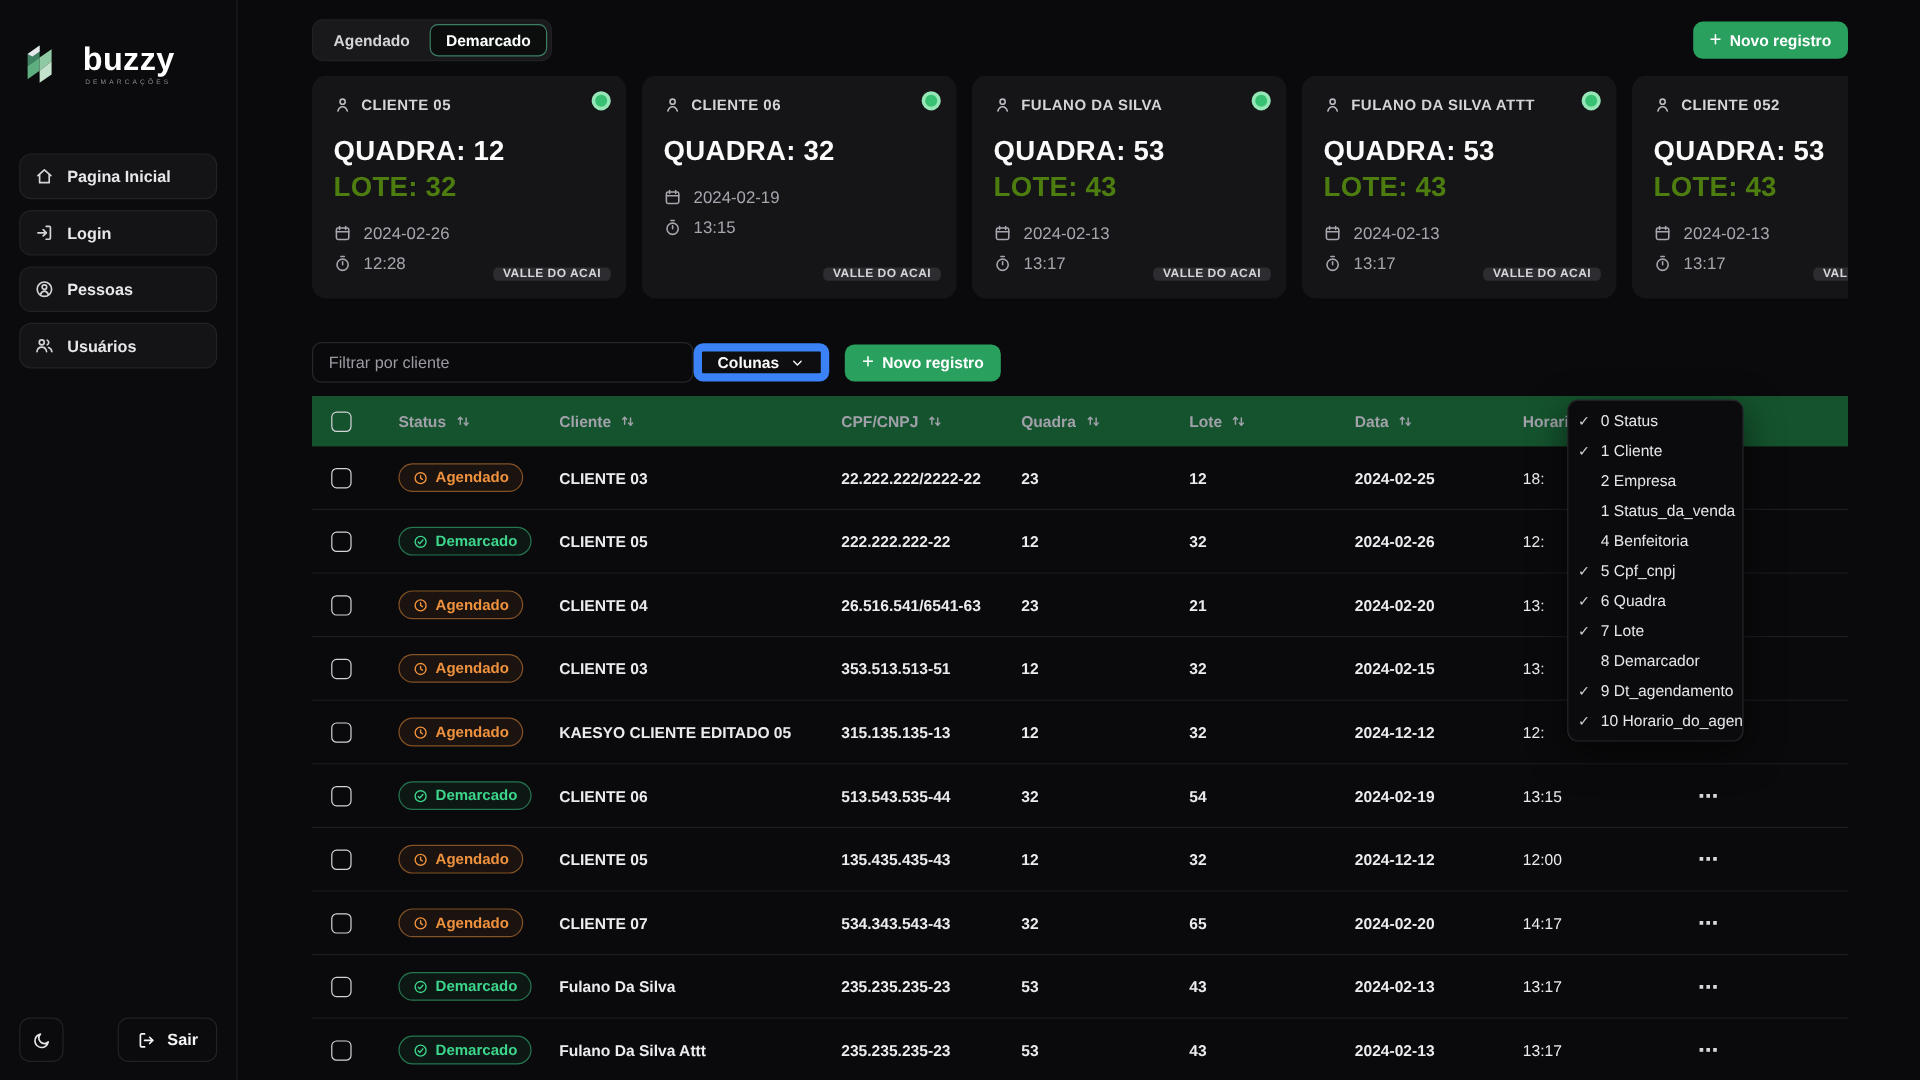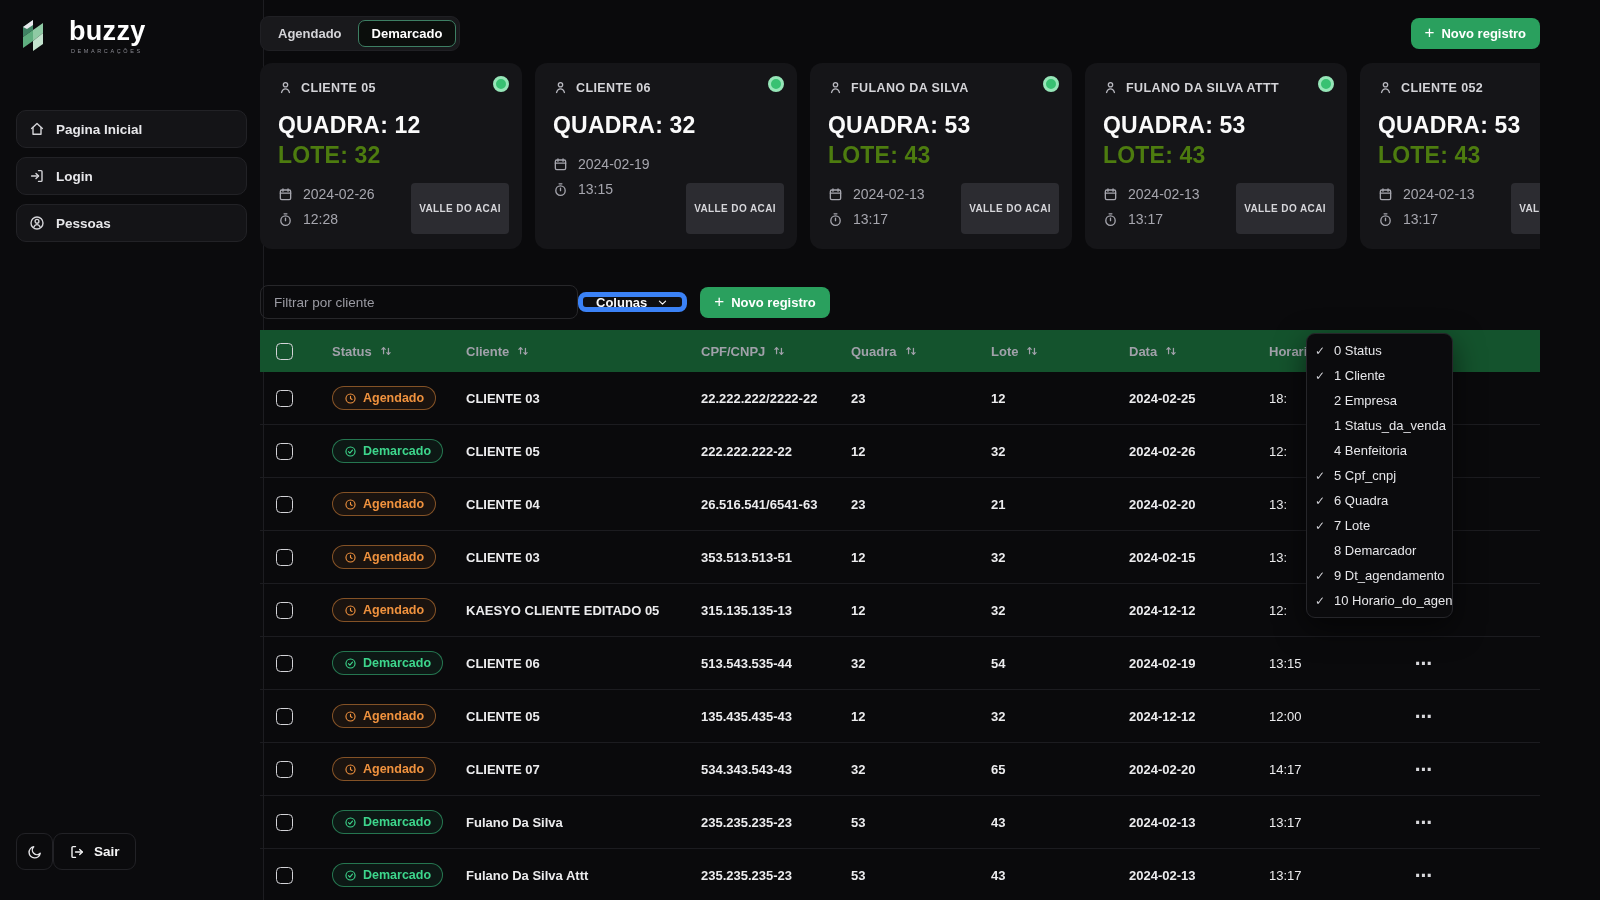--- a/index.html
+++ b/index.html
@@ -5,33 +5,33 @@
   * { margin:0; padding:0; box-sizing:border-box; }
   html,body { width:1600px; height:900px; }
   body {
     position:relative; overflow:hidden;
     background:#0a0a0c; color:#e4e4e7;
     font-family:"Liberation Sans","DejaVu Sans",sans-serif;
   }
   svg { display:block; }
 
   
-  .sidebar { position:absolute; left:0; top:0; width:264px; height:900px;
-    background:#0b0b0d; border-right:1px solid #1d1d21; padding:16px 16px 16px; }
+  .sidebar { position:absolute; left:0; top:0; width:198px; height:900px;
+    background:#0b0b0d; border-right:1px solid #1d1d21; padding:34px 16px 16px; }
   .logo-row { display:flex; align-items:center; gap:9px; margin-left:4px; margin-bottom:54px; }
   .logo-text { display:flex; flex-direction:column; }
   .logo-name { font-size:27px; font-weight:800; color:#ffffff; letter-spacing:.3px; line-height:1; }
   .logo-tagline { font-size:5.5px; letter-spacing:2.6px; color:#8a8a92; margin-top:3px; margin-left:2px; }
   .nav-item { display:flex; align-items:center; gap:11px; width:100%; height:38px;
     background:#141417; border:1px solid #222226; border-radius:10px; padding:0 12px;
     color:#e7e7ea; font-size:13.5px; font-weight:600; margin-bottom:9px; cursor:pointer;
     font-family:inherit; }
   .nav-icon { color:#d4d4d8; display:flex; }
-  .sidebar-footer { position:absolute; left:16px; right:16px; bottom:30px;
-    display:flex; justify-content:flex-start; align-items:center; }
+  .sidebar-footer { position:absolute; left:16px; right:16px; bottom:15px;
+    display:flex; justify-content:space-between; align-items:center; }
   .theme-btn { width:37px; height:37px; border-radius:9px; background:transparent;
     border:1px solid #222226; color:#e4e4e7; display:flex; align-items:center; justify-content:center; cursor:pointer; }
   .logout-btn { height:37px; border-radius:9px; background:transparent; border:1px solid #222226;
     color:#f4f4f5; padding:0 15px; display:flex; gap:9px; align-items:center;
     font-size:13.5px; font-weight:600; cursor:pointer; font-family:inherit; }
 
   
   .main { position:absolute; left:260px; top:0; width:1280px; height:900px; }
   .topbar { margin-top:16px; height:34px; display:flex; justify-content:space-between; align-items:center; }
   .tabs { display:inline-flex; background:#19191c; border:1px solid #202024; border-radius:9px; padding:3px; gap:2px; }
@@ -50,29 +50,29 @@
   .card-head { display:flex; align-items:center; gap:8px; color:#d4d4d8;
     font-size:12.5px; font-weight:600; letter-spacing:.4px; }
   .card-dot { position:absolute; top:13px; right:13px; width:16px; height:16px;
     border-radius:50%; background:var(--dot); border:3px solid var(--dot-ring); }
   .card-line1 { margin-top:17px; font-size:23px; font-weight:800; color:#fafafa; letter-spacing:.2px; }
   .card-line2 { margin-top:3px; font-size:23px; font-weight:800; color:#4d7c0f; letter-spacing:.2px; }
   .card-meta { display:flex; align-items:center; gap:10px; color:#a6a6ae; font-size:14px; }
   .card-meta.m1 { margin-top:17px; }
   .card-meta.m2 { margin-top:9px; }
   .card-loc { position:absolute; right:13px; bottom:15px; background:#2c2c31; color:#d6d6da;
-    font-size:10px; font-weight:700; letter-spacing:.4px; padding:20px 8px; border-radius:4px; white-space:nowrap;margin-left:12px; }
+    font-size:10px; font-weight:700; letter-spacing:.4px; padding:0 8px; border-radius:4px; white-space:nowrap;margin-left:12px; }
 
   
   .toolbar { margin-top:36px; display:flex; justify-content:flex-start; align-items:center; }
   .filter-input { width:318px; height:34px; background:transparent; border:1px solid #27272a;
     border-radius:8px; color:#e4e4e7; padding:0 13px; font-size:13.5px; font-family:inherit; }
   .filter-input::placeholder { color:#9b9ba3; }
   .toolbar-right { display:flex; gap:13px; align-items:center; }
-  .outline-btn { height:20px; background:#0e0e10; border:5px solid #3b82f6; border-radius:8px;
+  .outline-btn { height:32px; background:#0e0e10; border:7px solid #3b82f6; border-radius:8px;
     color:#fafafa; font-size:13px; font-weight:700; padding:0 13px; display:inline-flex;
     align-items:center; gap:9px; cursor:pointer; font-family:inherit; }
 
   
   .table { margin-top:11px; }
   .grid-cols { display:grid; grid-template-columns:48px 150px 235px 150px 140px 138px 148px 110px 90px 1fr; align-items:center; }
   .thead { height:42px; background:#14532d; color:#a1a1aa; font-size:13px; font-weight:600; }
   .th { display:flex; align-items:center; gap:7px; padding-left:8px; cursor:pointer; }
   .th .sort { color:#a1a1aa; }
   .th-status { padding-left:24px; }
@@ -141,20 +141,31 @@
       <button class="nav-item">
         <span class="nav-icon">
           <svg width="16" height="16" viewBox="0 0 16 16" fill="none" stroke="currentColor" stroke-width="1.4" stroke-linecap="round" stroke-linejoin="round">
             <circle cx="8" cy="8" r="6"></circle>
             <circle cx="8" cy="6.3" r="1.9"></circle>
             <path d="M4.8 12.3c.7-1.8 1.9-2.7 3.2-2.7s2.5.9 3.2 2.7"></path>
           </svg>
         </span>
         <span>Pessoas</span>
       </button>
+      <button class="nav-item">
+        <span class="nav-icon">
+          <svg width="16" height="16" viewBox="0 0 16 16" fill="none" stroke="currentColor" stroke-width="1.4" stroke-linecap="round" stroke-linejoin="round">
+            <circle cx="5.8" cy="5.3" r="2.1"></circle>
+            <path d="M1.8 13c.4-2.4 1.9-3.7 4-3.7s3.6 1.3 4 3.7"></path>
+            <path d="M10.4 3.5a2.1 2.1 0 0 1 0 3.8"></path>
+            <path d="M11.5 9.6c1.5.5 2.4 1.6 2.7 3.4"></path>
+          </svg>
+        </span>
+        <span>Usuários</span>
+      </button>
     </nav>
   <div class="sidebar-footer">
     <button class="theme-btn">
       <span>
           <svg width="16" height="16" viewBox="0 0 16 16" fill="none" stroke="currentColor" stroke-width="1.4" stroke-linecap="round" stroke-linejoin="round">
             <path d="M13.2 9.3A5.6 5.6 0 1 1 6.7 2.8a4.5 4.5 0 0 0 6.5 6.5z"></path>
           </svg>
         </span>
     </button>
     <button class="logout-btn">

